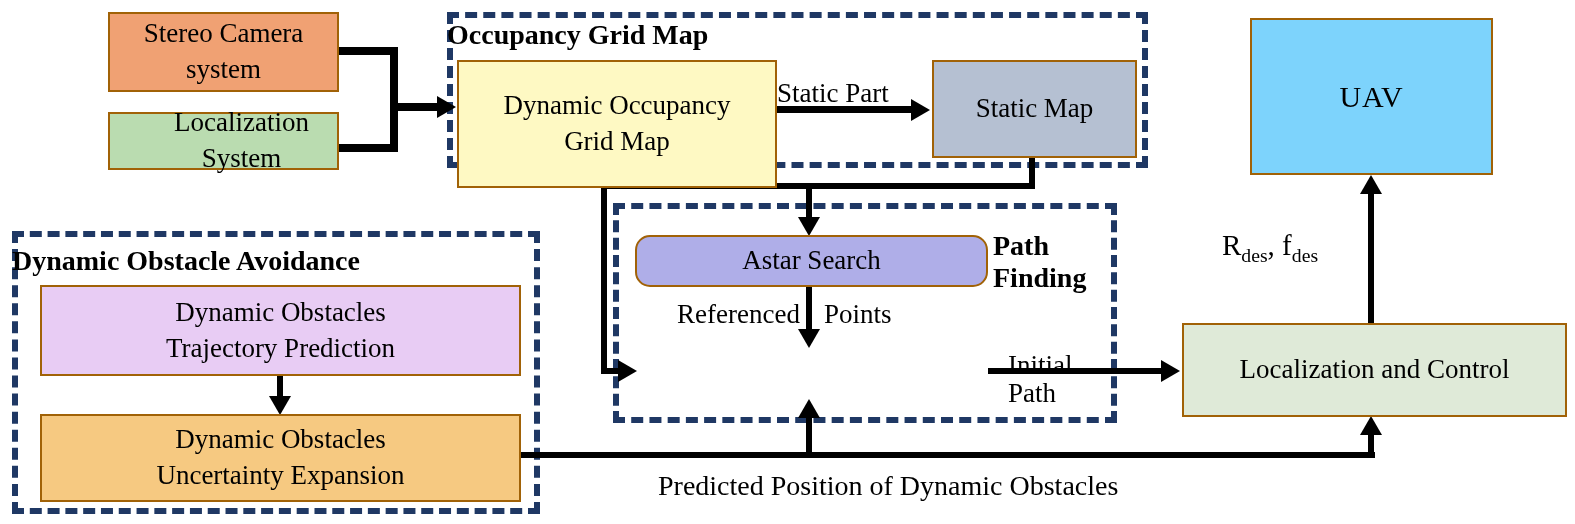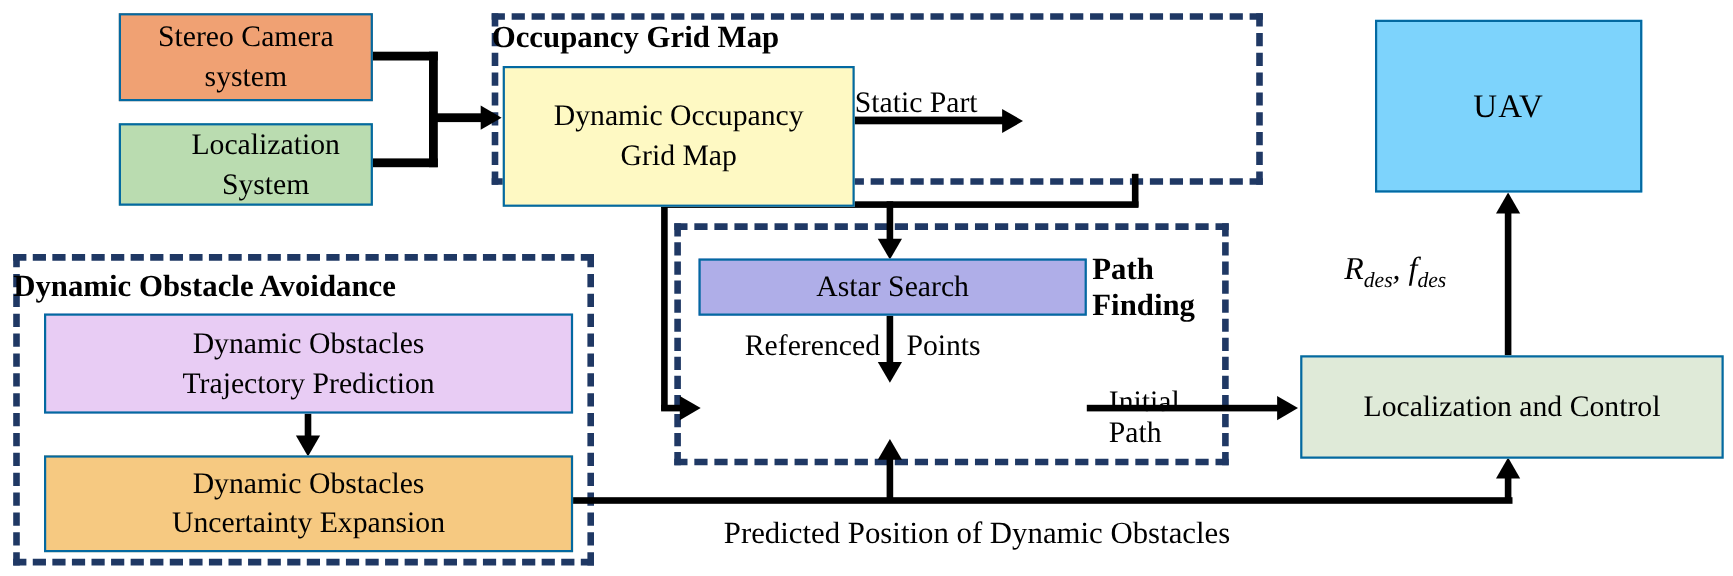--- a/index.html
+++ b/index.html
@@ -1,34 +1,34 @@
 <!DOCTYPE html>
 <html><head>
 <meta charset="utf-8">
 <style>
   html,body{margin:0;padding:0;background:#fff;}
   #canvas{position:relative;width:1575px;height:524px;background:#ffffff;overflow:hidden;
           font-family:"Liberation Serif","DejaVu Serif",serif;color:#000;}
   .group{position:absolute;border:6px dashed #1F3864;box-sizing:border-box;background:transparent;}
   .group-title{position:absolute;font-weight:bold;font-size:28px;text-align:left;line-height:1.15;}
   .group-title .tl{display:block;}
-  .node{position:absolute;box-sizing:border-box;border:2px solid #0369a1;display:flex;
+  .node{position:absolute;box-sizing:border-box;border:2px solid #a16207;display:flex;
         flex-direction:column;align-items:center;justify-content:center;text-align:center;
         font-size:27px;line-height:1.32;}
   .node .nl{display:block;white-space:nowrap;}
   .node-big{font-size:30px;letter-spacing:1px;}
   .ln{position:absolute;background:#000;}
   .ah{position:absolute;width:0;height:0;}
   .ah-right{border-top:11px solid transparent;border-bottom:11px solid transparent;border-left:19px solid #000;}
   .ah-down{border-left:11px solid transparent;border-right:11px solid transparent;border-top:19px solid #000;}
   .ah-up{border-left:11px solid transparent;border-right:11px solid transparent;border-bottom:19px solid #000;}
   .lbl{position:absolute;font-size:27px;white-space:nowrap;line-height:1.1;}
   .lbl-c{text-align:left;}
   .lbl-r{text-align:right;}
-  .lbl-math{font-style:italic;font-size:29px;}
+  .lbl-math{font-size:29px;}
   .lbl-math sub{font-size:0.68em;}
 </style>
 </head>
 <body>
 
 <div id="canvas">
 
   <div class="group" style="left:447px;top:12px;width:701px;height:156px" title="Occupancy Grid Map"></div>
   <div class="group" style="left:613px;top:203px;width:504px;height:220px"></div>
   <div class="group" style="left:12px;top:231px;width:528px;height:283px"></div>
@@ -66,32 +66,35 @@
   <div class="ln" style="left:806px;top:417px;width:6px;height:37px"></div>
   <div class="ah ah-up" style="left:798px;top:399px"></div>
   <div class="ln" style="left:1368px;top:434px;width:6px;height:20px"></div>
   <div class="ah ah-up" style="left:1360px;top:416px"></div>
 
   <div class="node" style="left: 108px; top: 12px; width: 231px; height: 80px; background-color: rgb(240, 161, 115);">
     <span class="nl">Stereo Camera</span>
     <span class="nl">system</span>
   </div>
 
-  <div class="node" style="left: 108px; top: 112px; width: 231px; height: 75px; background-color: rgb(186, 220, 176); padding-left: 36px;">
+  <div class="node" style="left: 108px; top: 112px; width: 231px; height: 58px; background-color: rgb(186, 220, 176); padding-left: 36px;">
     <span class="nl">Localization</span>
     <span class="nl">System</span>
   </div>
 
   <div class="node" style="left: 457px; top: 60px; width: 320px; height: 128px; background-color: #fef9c3;">
     <span class="nl">Dynamic Occupancy</span>
     <span class="nl">Grid Map</span>
   </div>
 
+  <div class="node" style="left: 932px; top: 60px; width: 205px; height: 98px; background-color: rgb(181, 192, 210);">
+    <span class="nl">Static Map</span>
+  </div>
 
-  <div class="node" style="left: 635px; top: 235px; width: 353px; height: 52px; background-color: rgb(175, 174, 232);">
+  <div class="node" style="left: 635px; top: 235px; width: 353px; height: 52px; background-color: rgb(175, 174, 232); border-radius: 15px;">
     <span class="nl">Astar Search</span>
   </div>
 
 
   <div class="node" style="left: 40px; top: 285px; width: 481px; height: 91px; background-color: rgb(232, 204, 244);">
     <span class="nl">Dynamic Obstacles</span>
     <span class="nl">Trajectory Prediction</span>
   </div>
 
   <div class="node" style="left: 40px; top: 414px; width: 481px; height: 88px; background-color: rgb(246, 201, 129);">

